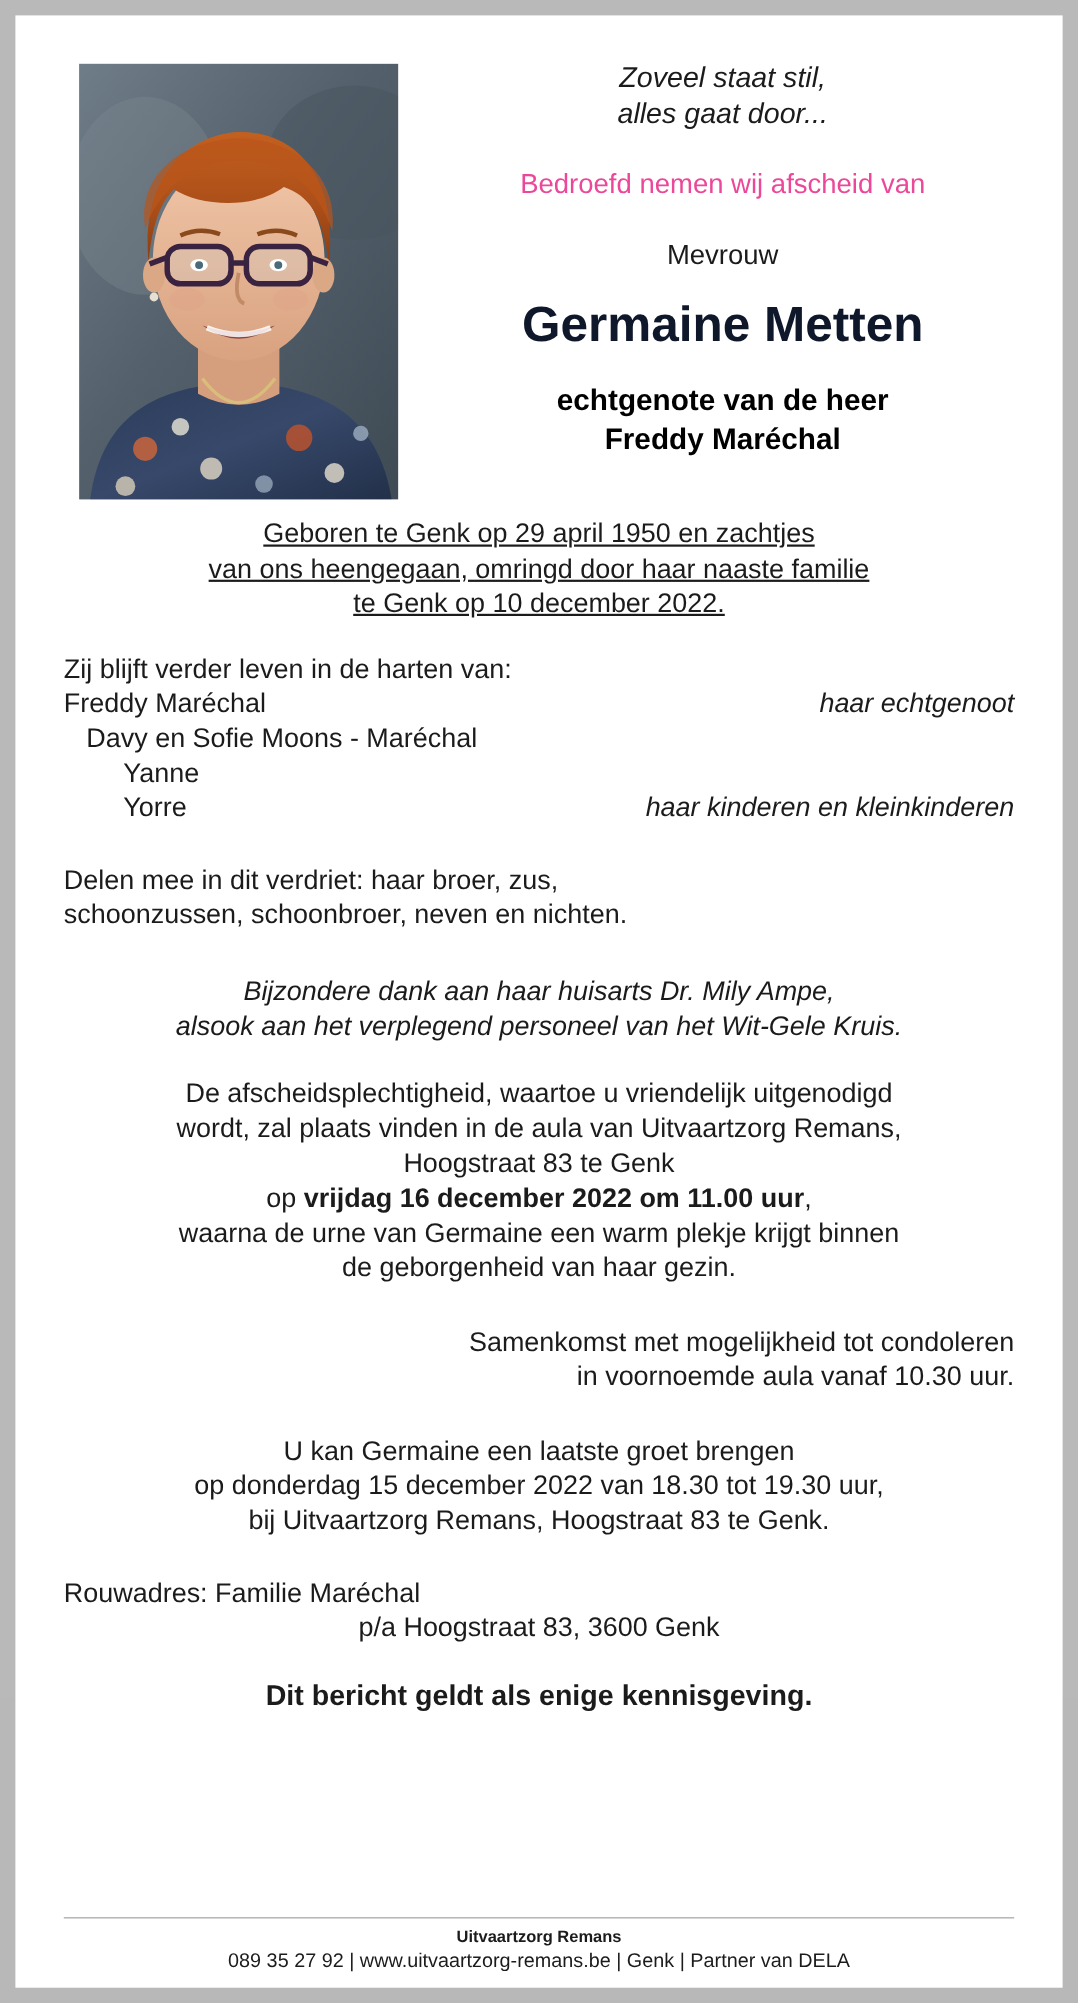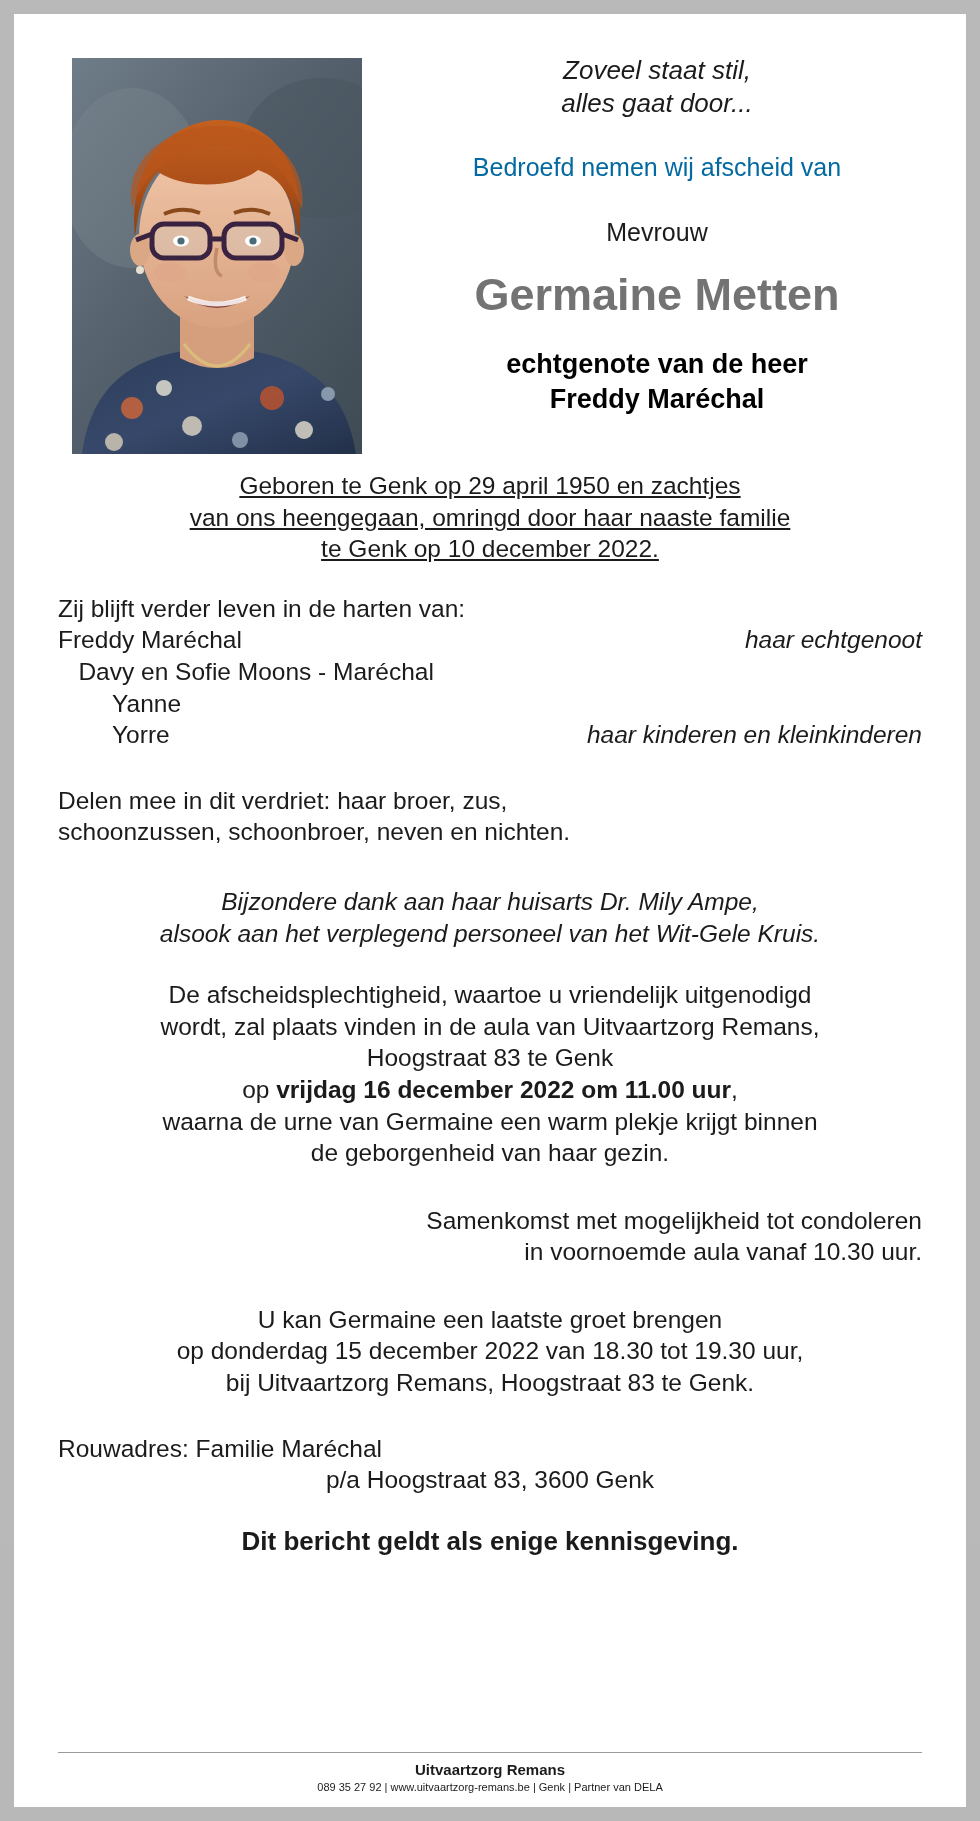--- a/index.html
+++ b/index.html
@@ -59,32 +59,32 @@
   }
   .quote {
     font-style: italic;
     font-size: 26px;
     color: #1b1b1b;
     line-height: 1.25;
     margin-bottom: 34px;
   }
   .lead {
     font-size: 25px;
-    color: #0369a1;
+    color: #ec4899;
     margin-bottom: 36px;
   }
   .mevrouw {
     font-size: 25px;
     color: #1b1b1b;
     margin-bottom: 22px;
   }
   .name {
     font-size: 45px;
     font-weight: bold;
-    color: #737373;
+    color: #0f172a;
     letter-spacing: 0px;
     margin-bottom: 26px;
     white-space: nowrap;
   }
   .spouse {
     font-size: 27px;
     font-weight: bold;
     color: #000;
     line-height: 1.3;
   }
@@ -135,21 +135,21 @@
     border-top: 1px solid #9a9a9a;
     margin-bottom: 8px;
   }
   .footer-name {
     font-size: 15px;
     font-weight: bold;
     color: #1b1b1b;
     margin-bottom: 3px;
   }
   .footer-line {
-    font-size: 11px;
+    font-size: 18px;
     color: #1b1b1b;
   }
 </style>
 </head>
 <body>
 
 <div class="page">
   <div class="card">
 
     <div class="top">

